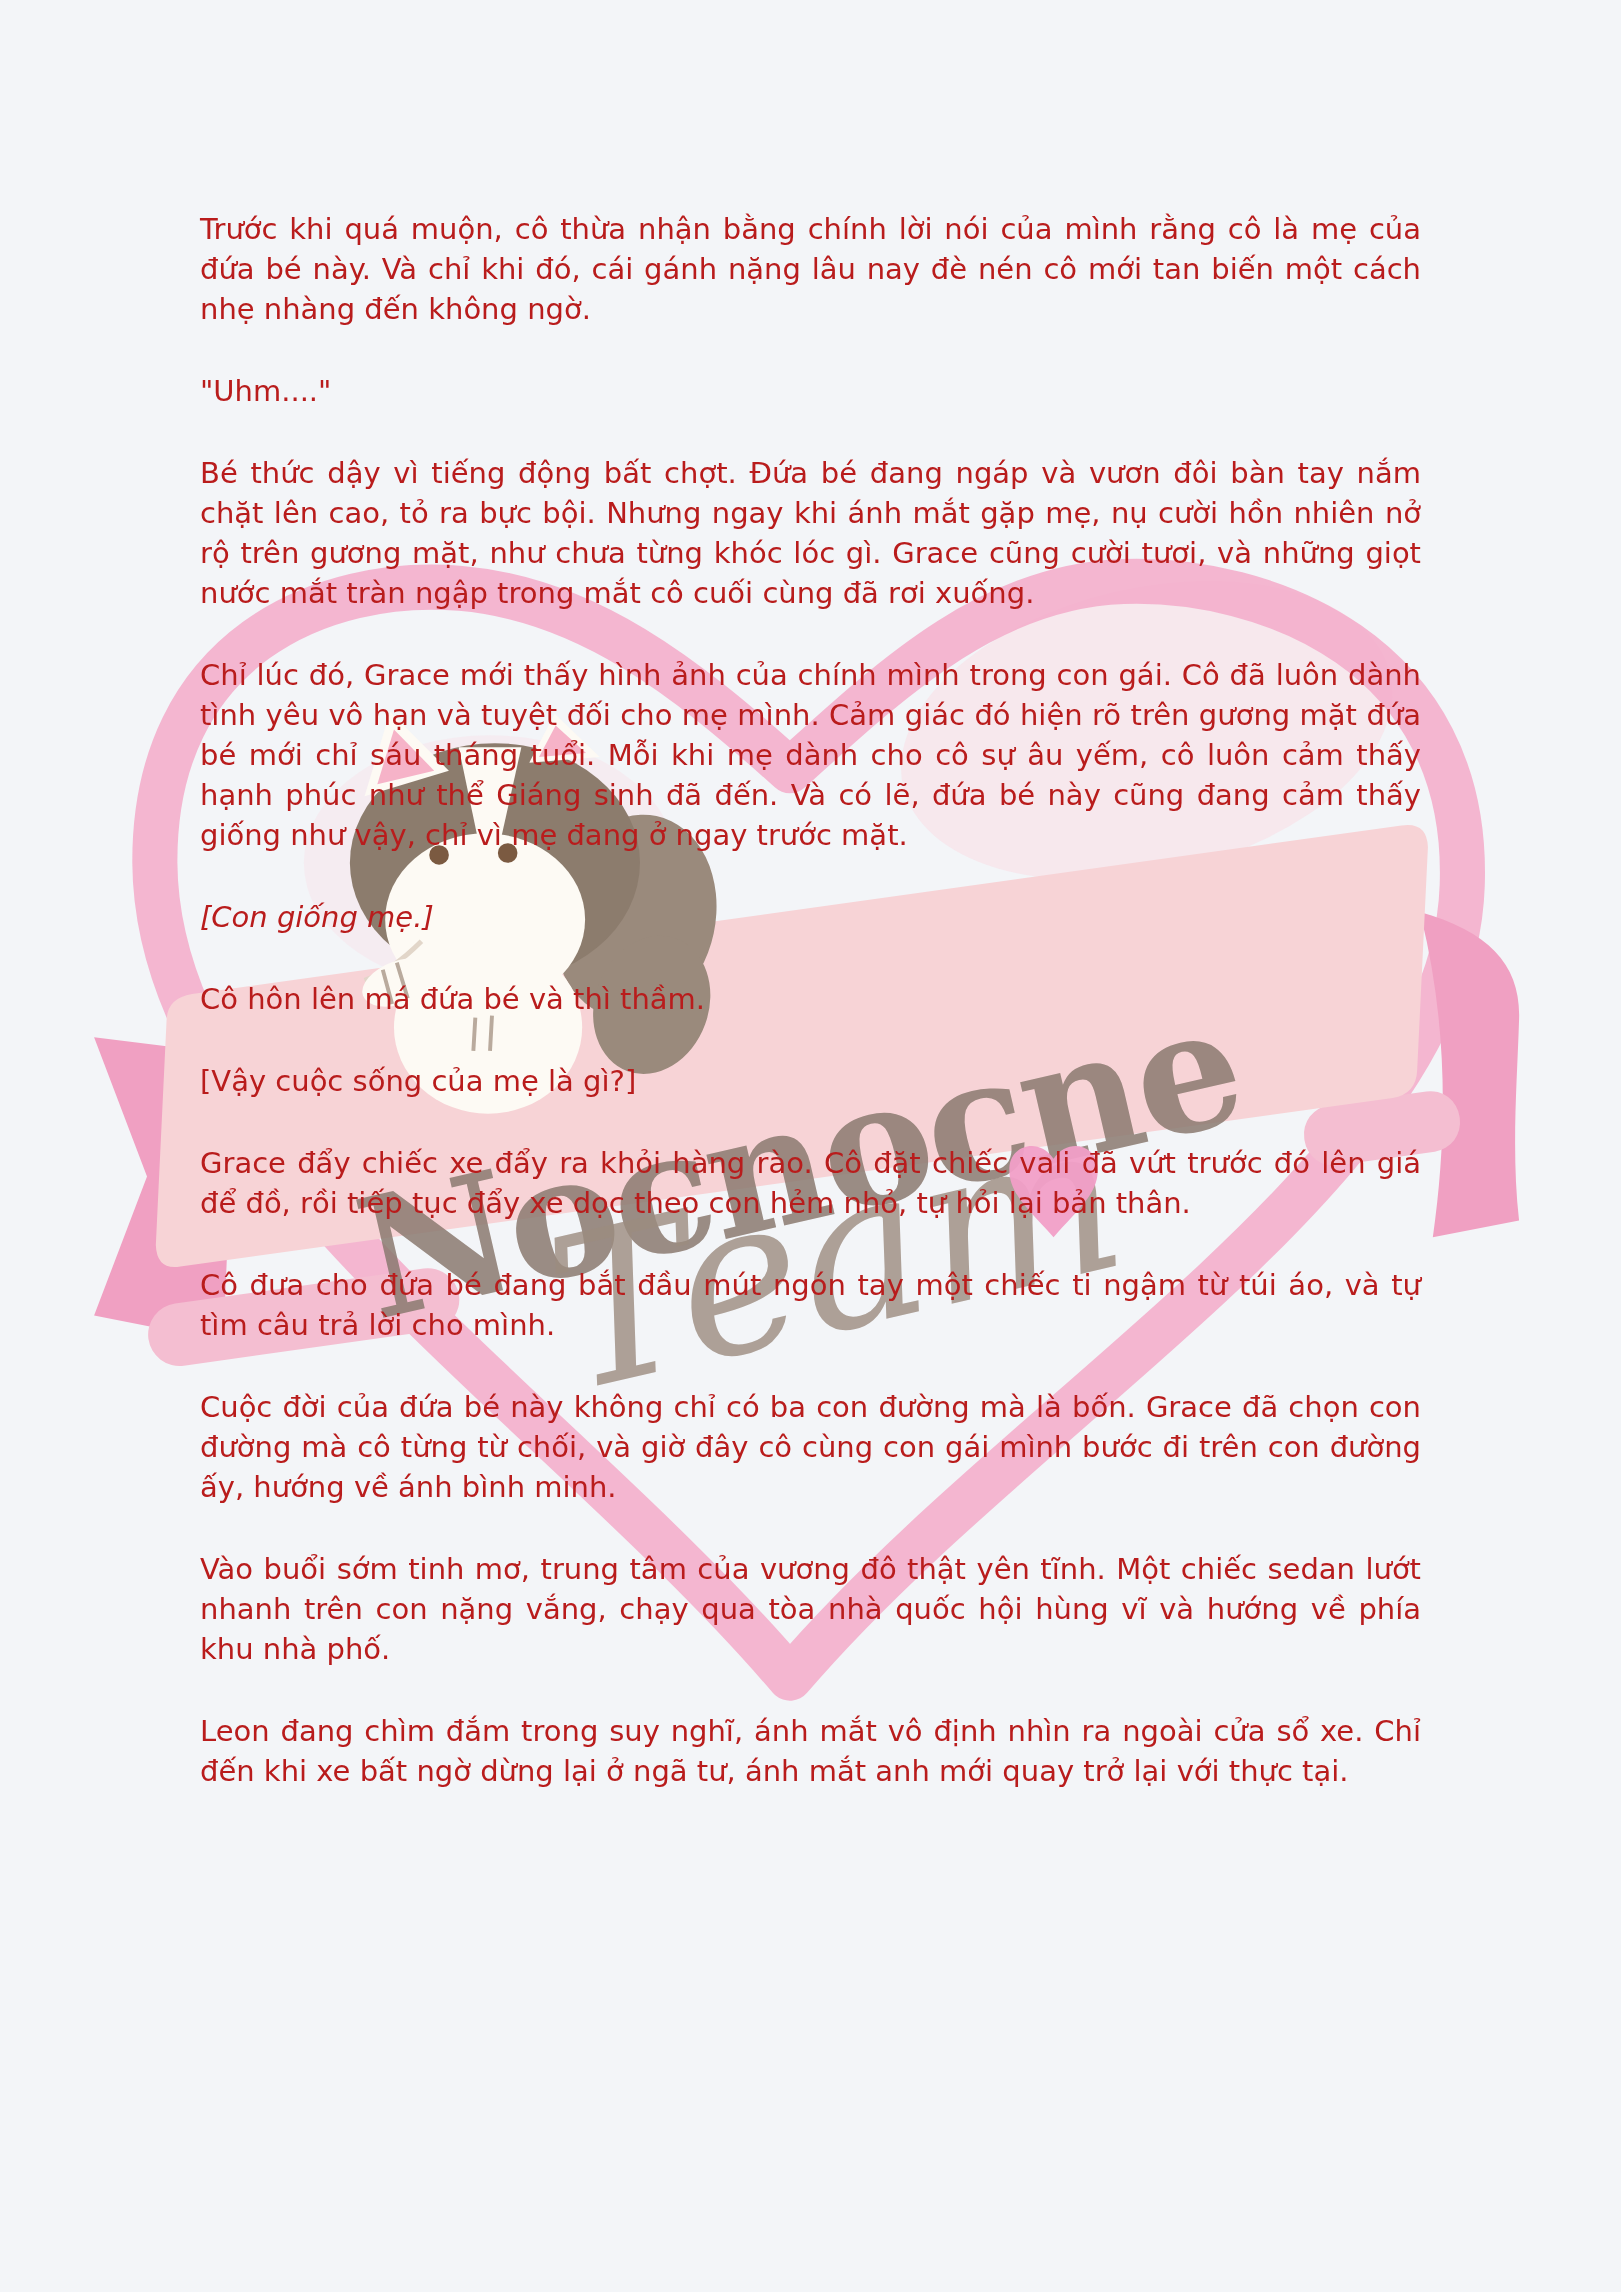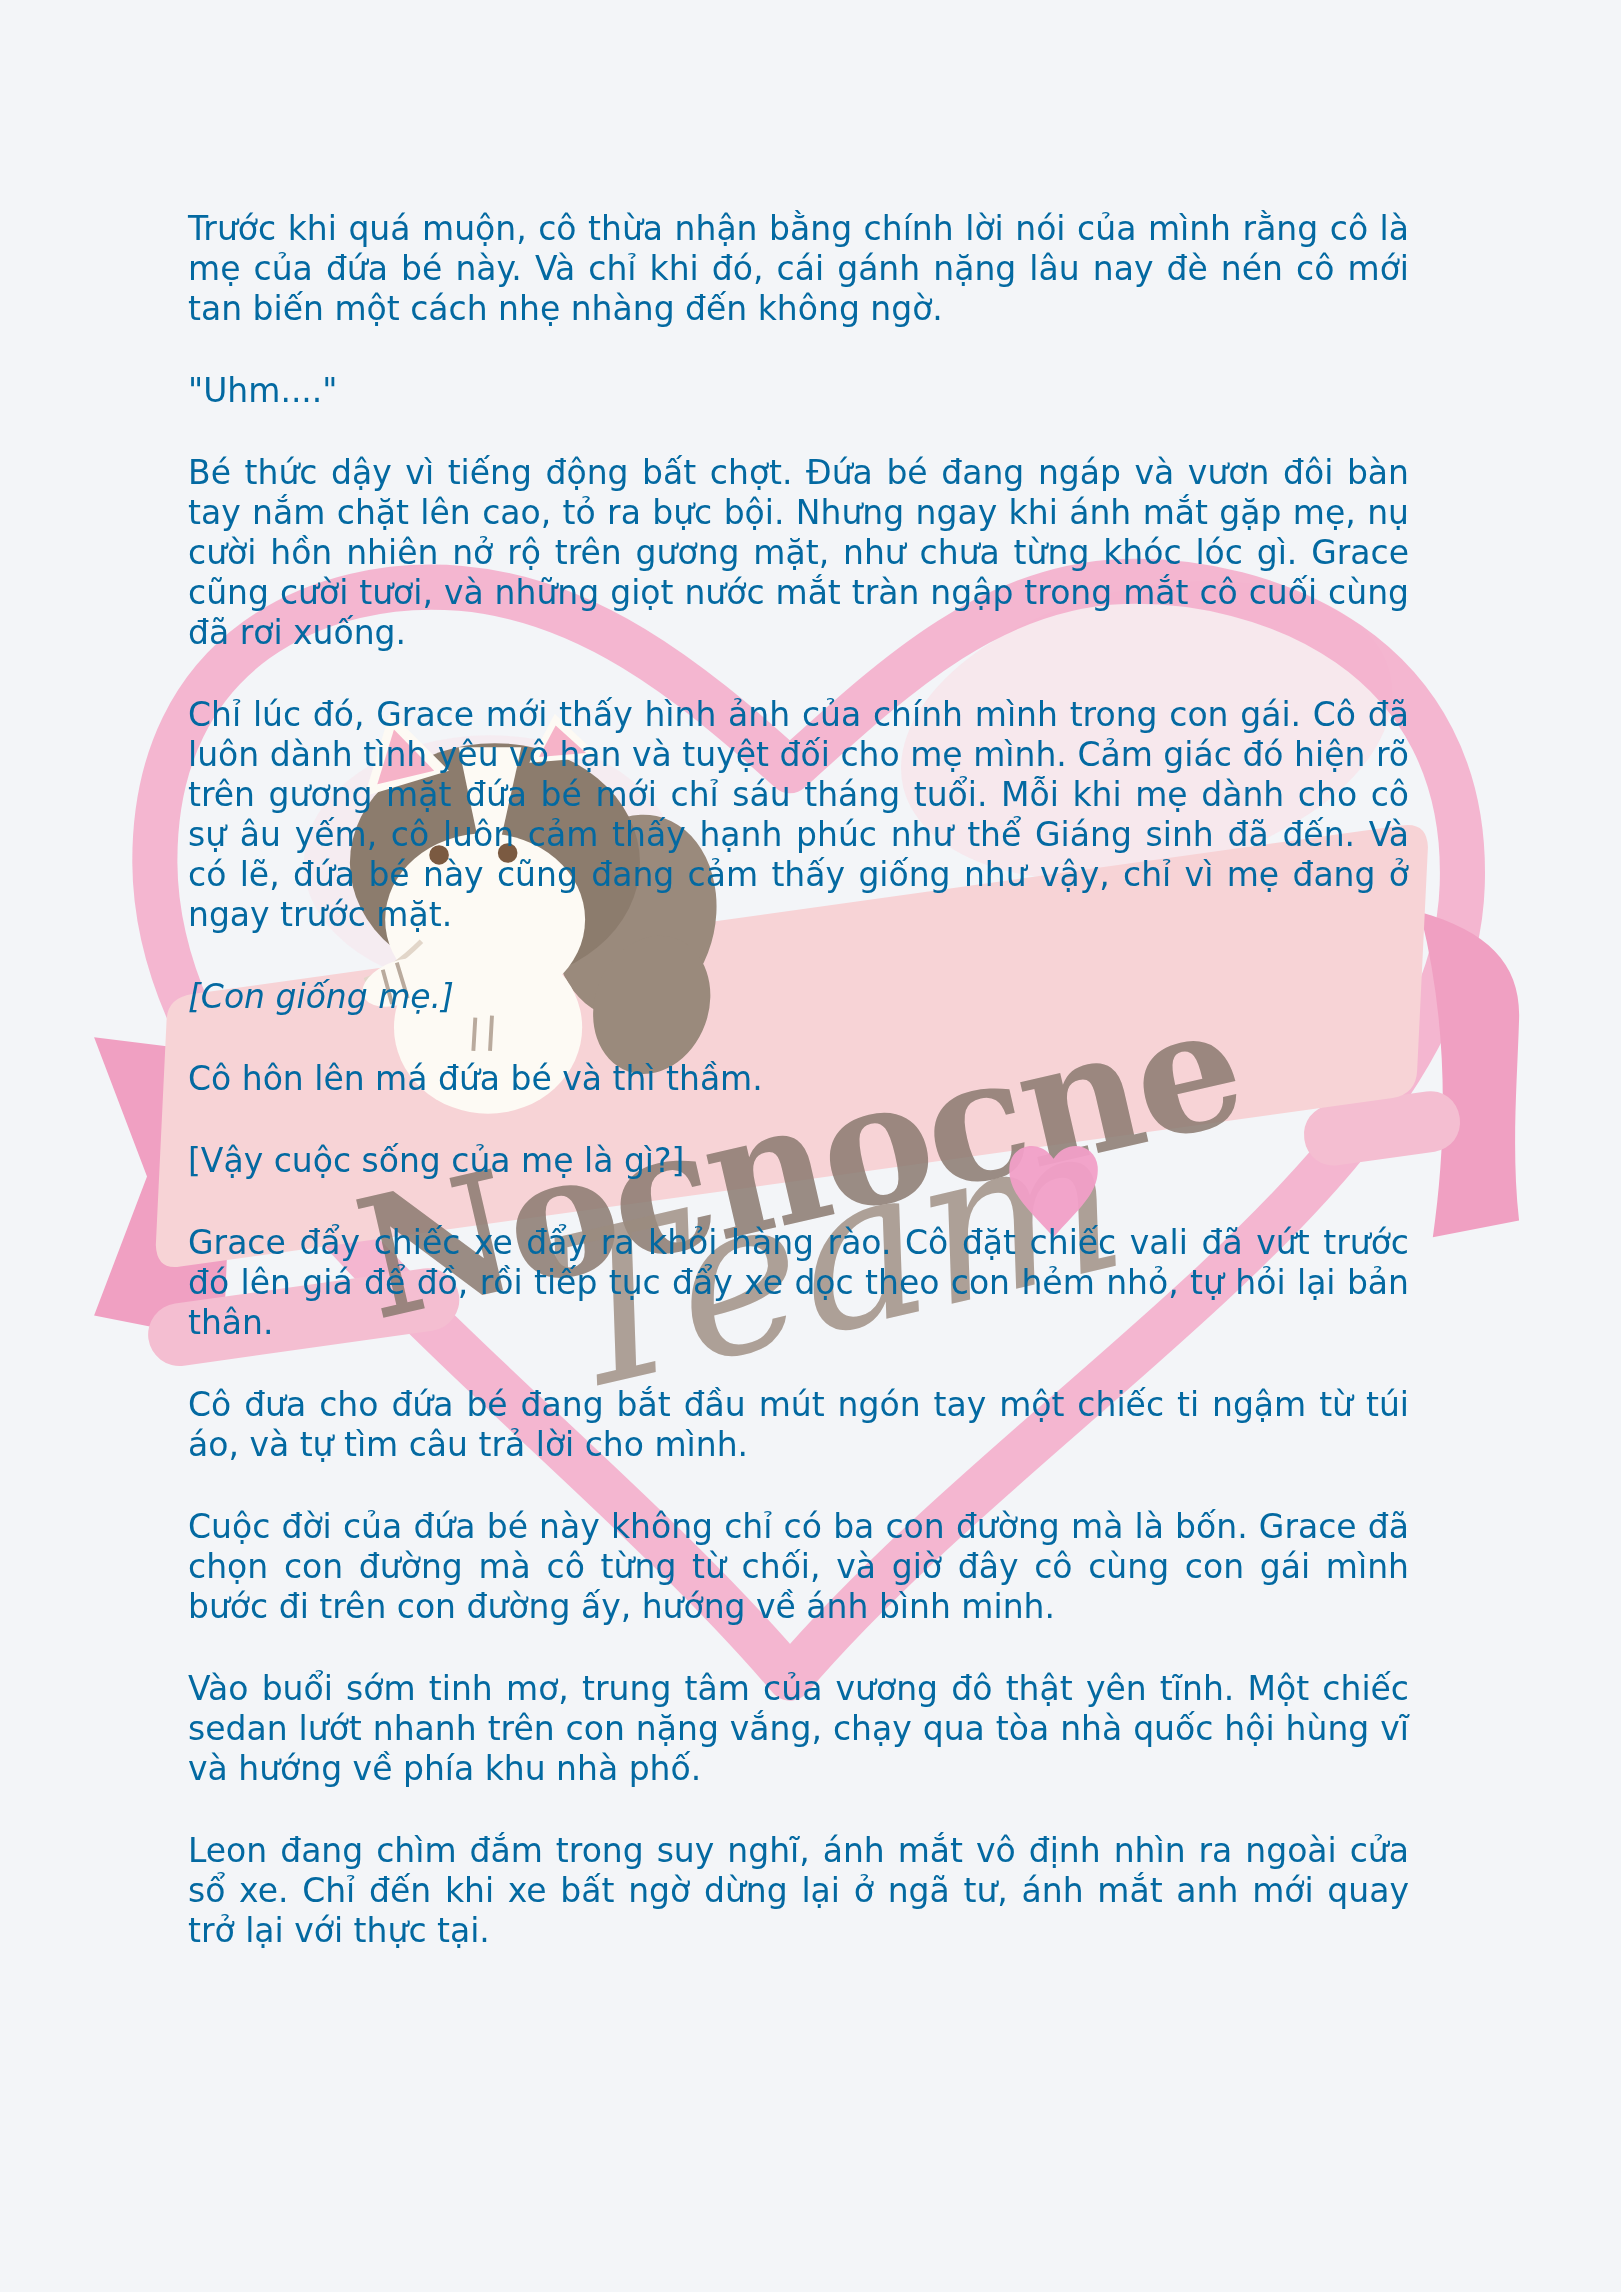--- a/index.html
+++ b/index.html
@@ -8,23 +8,23 @@
     width:1621px; height:2293px;
     background:#f3f5f8;
     overflow:hidden;
     font-family:"DejaVu Sans","Liberation Sans",sans-serif;
   }
   .watermark {
     position:absolute; left:0; top:0; width:1621px; height:2293px;
     pointer-events:none;
   }
   .text-layer {
-    position:absolute; left:188px; top:209px; width:1221px;
-    color:#0369a1;
-    font-size:33px; line-height:40px;
+    position:absolute; left:200px; top:209px; width:1221px;
+    color:#b91c1c;
+    font-size:29px; line-height:40px;
     text-align:justify;
     z-index:2;
   }
   .text-layer p { margin:0 0 42px 0; }
   .text-layer p.italic { font-style:italic; }
   .wm-title {
     font-family:"DejaVu Serif","Liberation Serif",serif;
     font-weight:bold;
     letter-spacing:-4px;
   }

